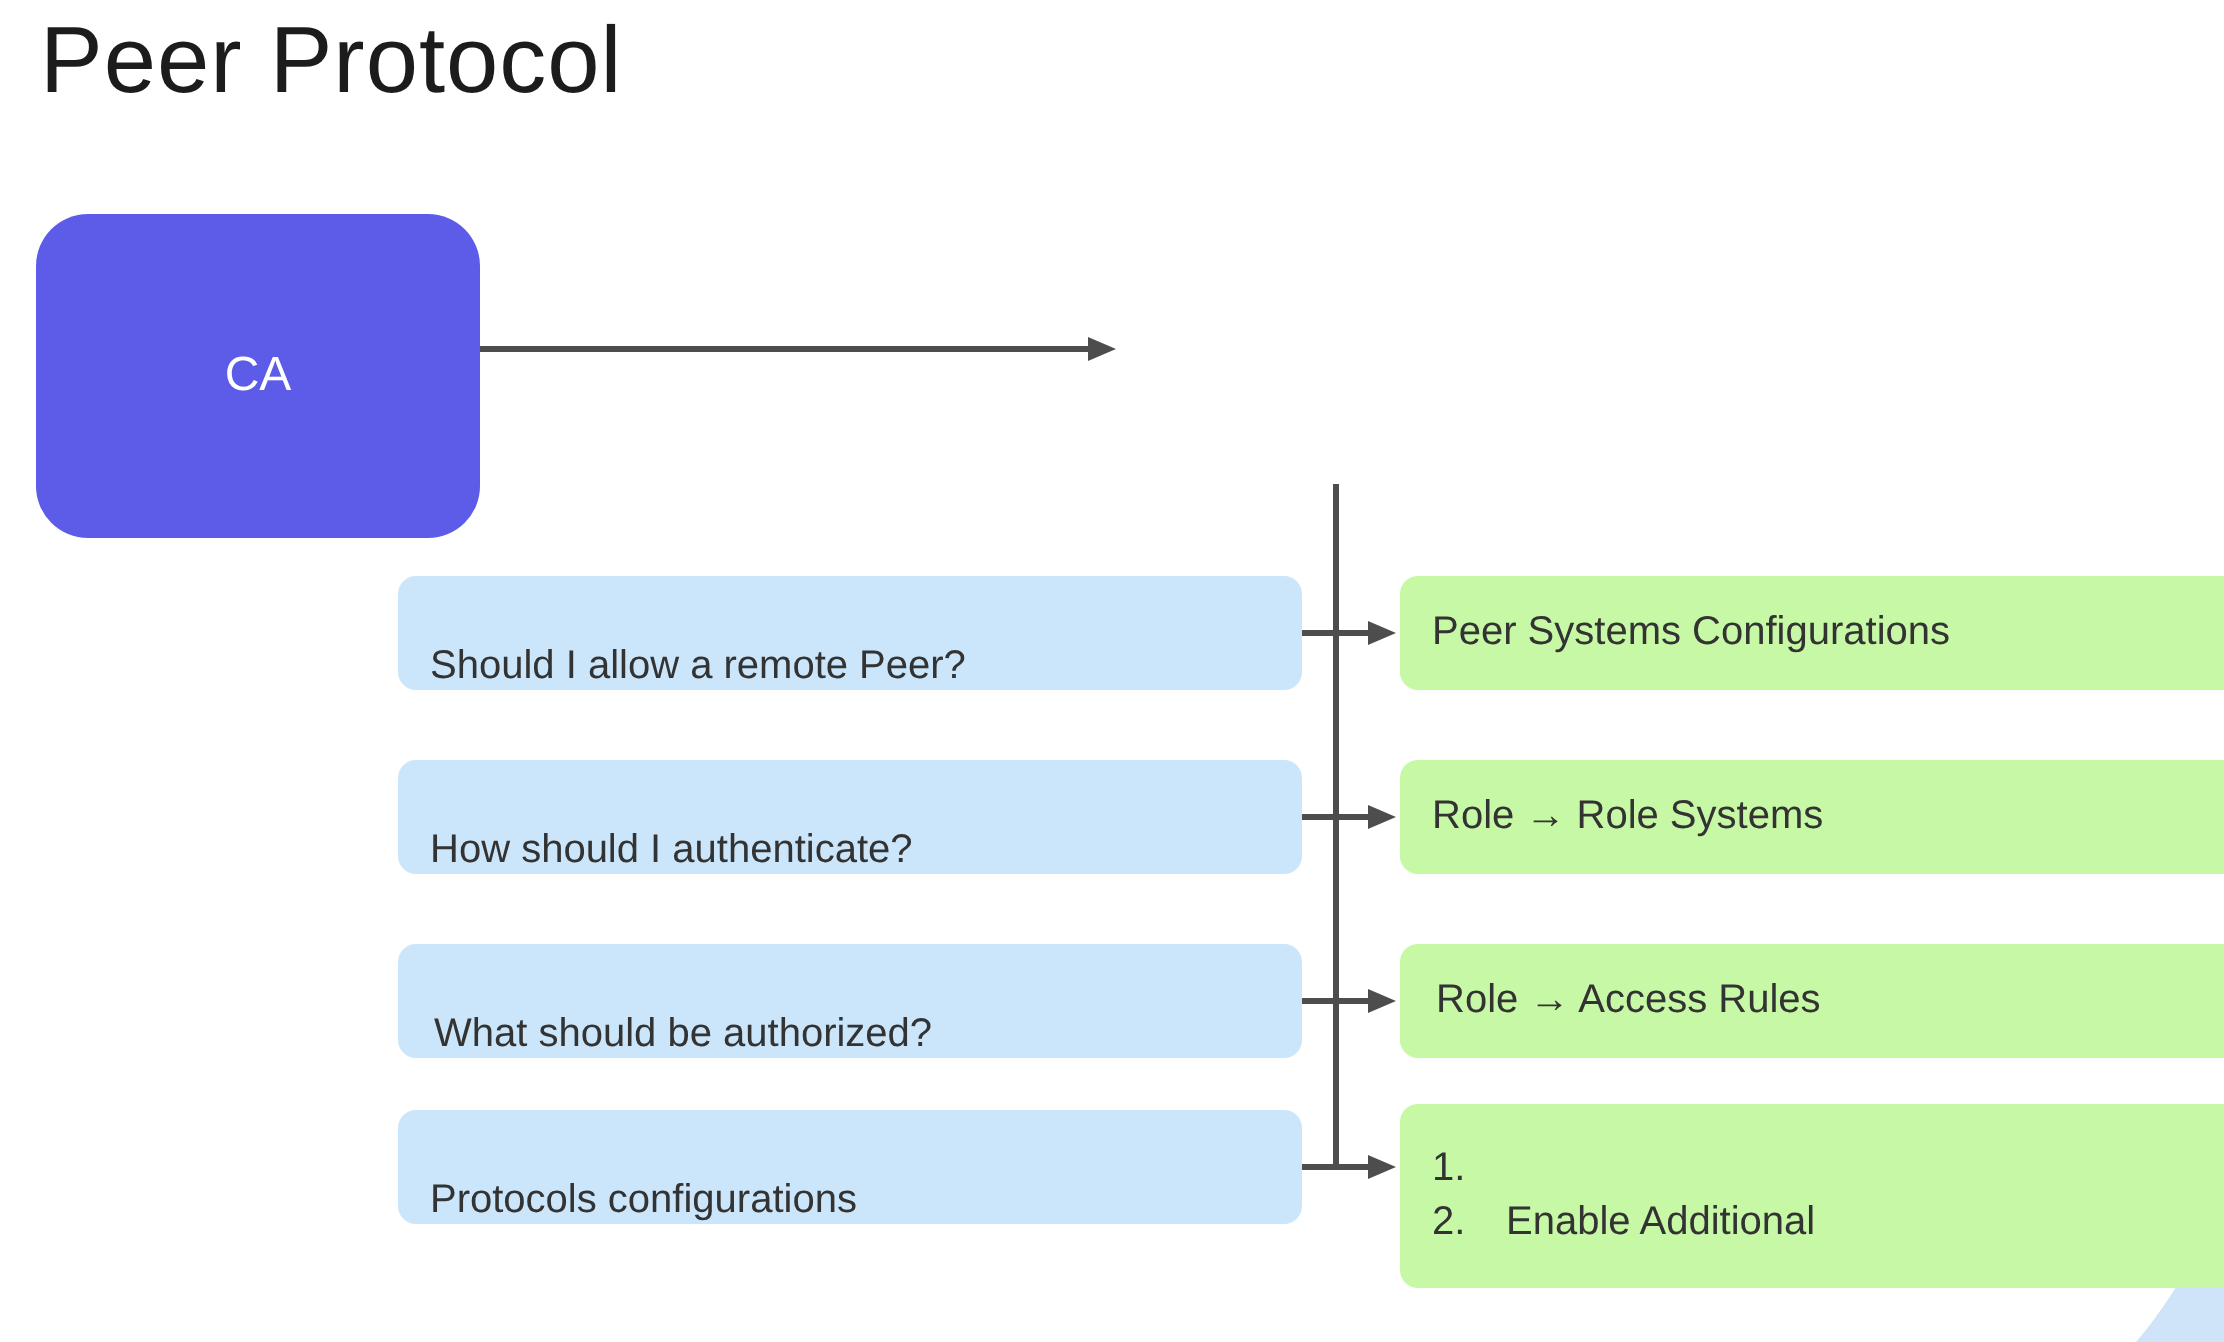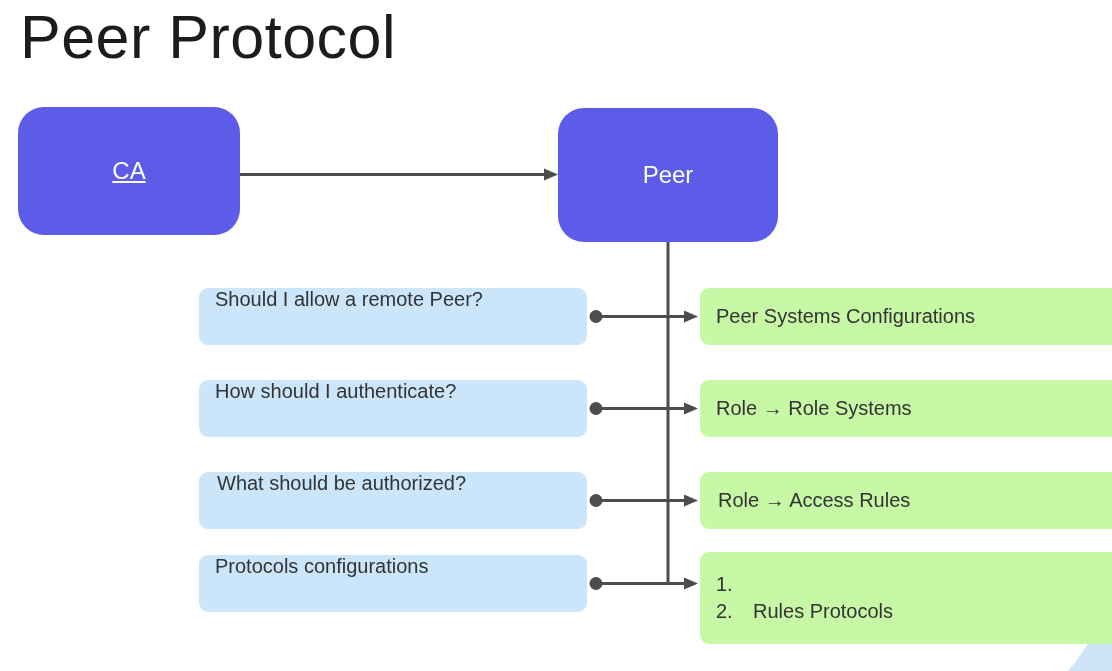--- a/index.html
+++ b/index.html
@@ -8,46 +8,46 @@
     width: 1112px;
     height: 671px;
     background: #ffffff;
     overflow: hidden;
     font-family: "Liberation Sans", sans-serif;
   }
   .page-title {
     position: absolute;
     left: 20px;
     top: 2px;
-    font-size: 61px;
+    font-size: 47px;
     font-weight: 400;
     color: var(--c-title_text, #1c1c1c);
     letter-spacing: 0.5px;
   }
   .node {
     position: absolute;
     background: var(--c-node, #5c5ce8);
     color: var(--c-node_text, #ffffff);
     border-radius: 26px;
     display: flex;
     align-items: center;
     justify-content: center;
     font-size: 24px;
   }
-  #node-ca   { left: 18px;  top: 107px; width: 222px; height: 128px; text-decoration: underline; }
+  #node-ca   { left: 18px;  top: 107px; width: 222px; height: 162px; }
   #node-peer { left: 558px; top: 108px; width: 220px; height: 134px; }
   .qbox {
     position: absolute;
     left: 199px;
-    width: 388px;
+    width: 452px;
     height: 57px;
     background: var(--c-question, #cbe6fa);
     border-radius: 9px;
     display: flex;
-    align-items: flex-start;
+    align-items: flex-end;
     padding-left: 16px;
     box-sizing: border-box;
     font-size: 20px;
     color: var(--c-text, #333333);
   }
   .abox {
     position: absolute;
     left: 700px;
     width: 465px;
     height: 57px;
@@ -108,23 +108,20 @@
     <circle class="fillsolid" cx="596" cy="583.5" r="6.5"></circle>
     <line class="stroke" x1="596" y1="583.5" x2="685" y2="583.5"></line>
     <polygon class="fillsolid" points="698,583.5 684,577.5 684,589.5"></polygon>
 
     <path class="corner" d="M 1112 596 C 1100 625 1086 650 1068 671 L 1112 671 Z"></path>
   </svg>
 
   <div class="node" id="node-ca">
     <span>CA</span>
   </div>
-  <div class="node" id="node-peer">
-    <span>Peer</span>
-  </div>
 
   <div class="qbox" id="qbox-0">
     <span>Should I allow a remote Peer?</span>
   </div>
   <div class="qbox" id="qbox-1">
     <span>How should I authenticate?</span>
   </div>
   <div class="qbox" id="qbox-2">
     <span>What should be authorized?</span>
   </div>
@@ -140,17 +137,17 @@
   </div>
   <div class="abox" id="abox-2">
     <span>Role → Access Rules</span>
   </div>
   <div class="abox" id="abox-3">
     <div class="list-row">
       <span class="list-num">1.</span>
     </div>
     <div class="list-row">
       <span class="list-num">2.</span>
-      <span>Rules Protocols</span>
+      <span>Enable Additional</span>
     </div>
   </div>
 
 </div>
 
 </body></html>

